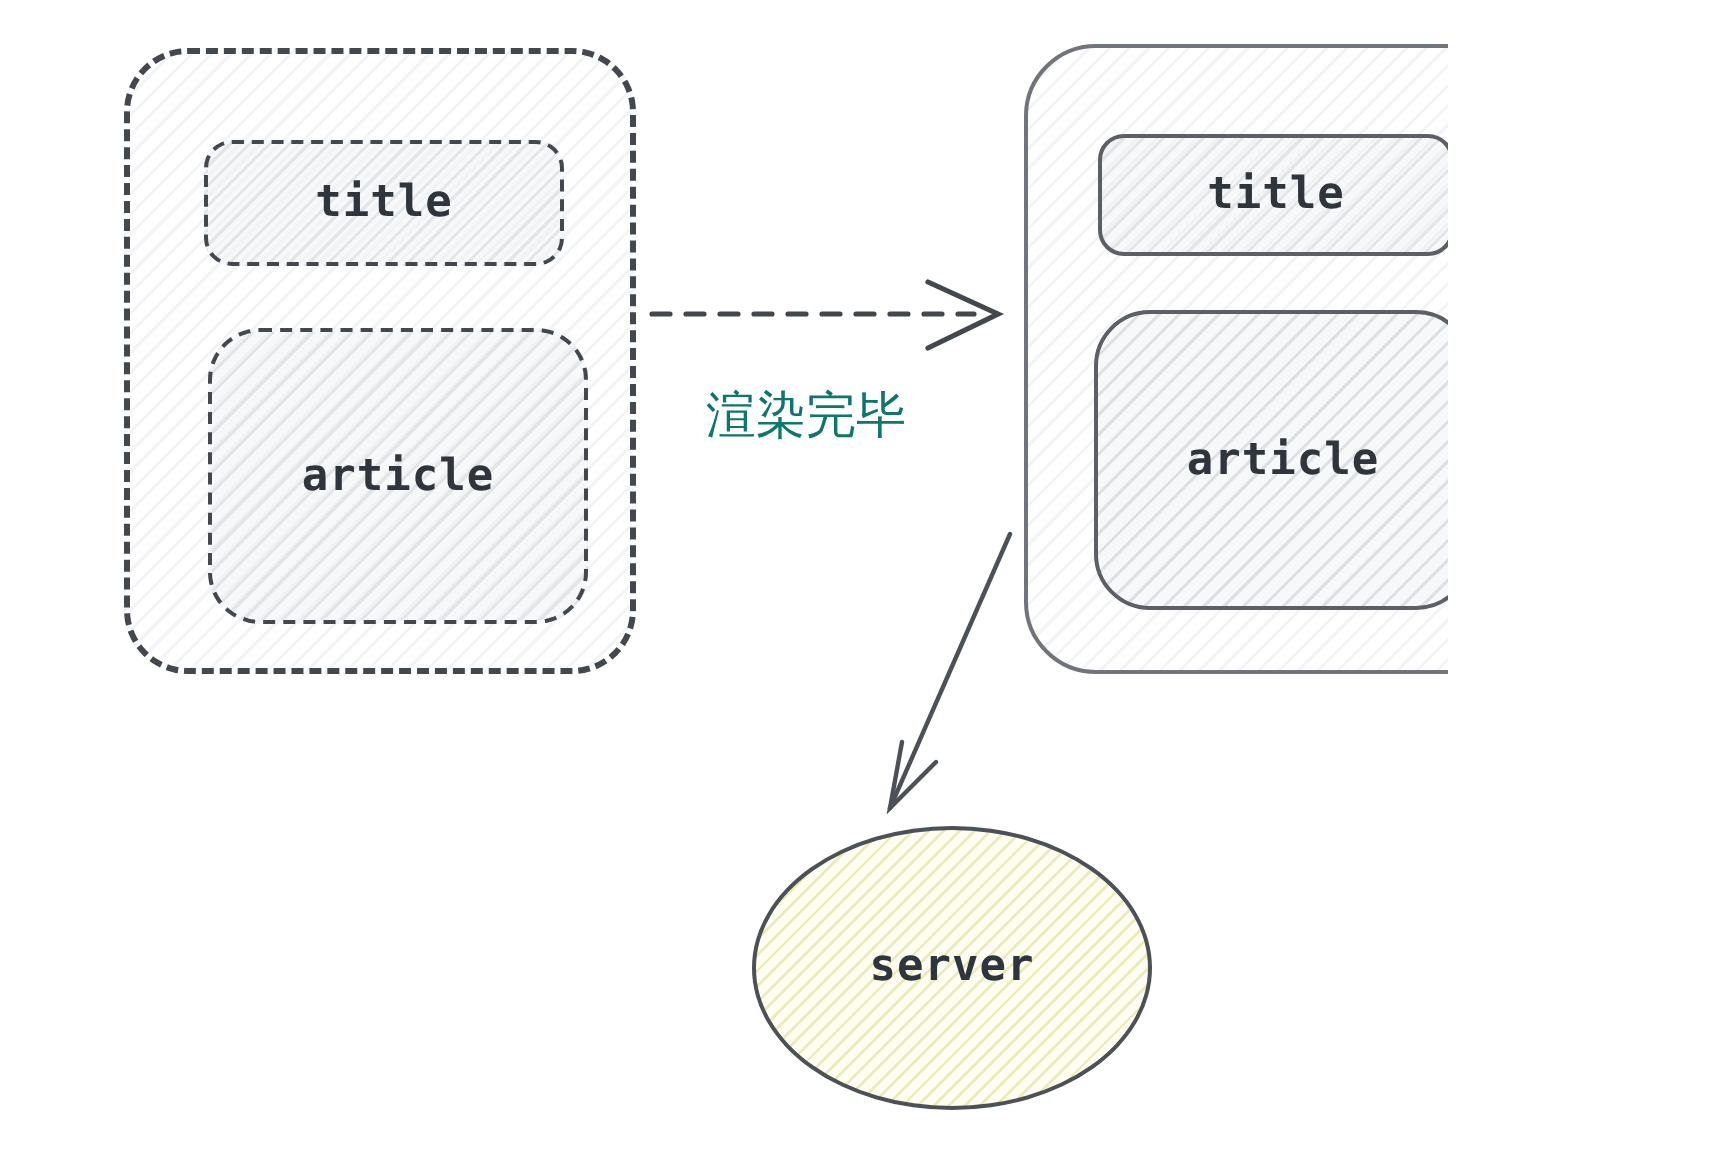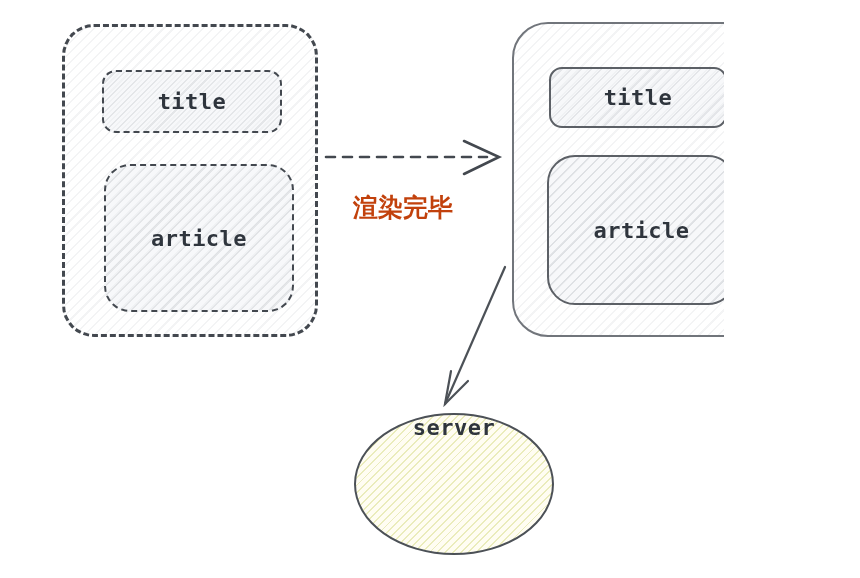--- a/index.html
+++ b/index.html
@@ -47,38 +47,38 @@
     border: 2px solid #5c6066;
   }
   .mono-label {
     font-family: "DejaVu Sans Mono", "Liberation Mono", monospace;
     font-weight: 600;
     font-size: 22px;
     color: #2f353d;
     letter-spacing: 0.5px;
   }
   .cjk-label {
-    color: #c2410c;
-    font-weight: 700;
+    color: #0f766e;
+    font-weight: 400;
   }
   .server-ellipse {
     position: absolute;
-    left: 354px; top: 413px;
+    left: 376px; top: 413px;
     width: 200px; height: 142px;
     box-sizing: border-box;
     border: 2.5px solid #4c5157;
     border-radius: 50%;
     background-color: #fffdf2;
     background-image: repeating-linear-gradient(135deg,
       rgba(214,219,133,0.50) 0px, rgba(214,219,133,0.50) 1.4px,
       transparent 1.4px, transparent 5.5px);
     display: flex;
     flex-direction: column;
     align-items: center;
-    justify-content: flex-start;
+    justify-content: center;
     line-height: 1.15;
   }
   .arrow-layer {
     position: absolute;
     left: 0; top: 0;
     width: 860px; height: 578px;
     pointer-events: none;
   }
 </style>
 </head>

